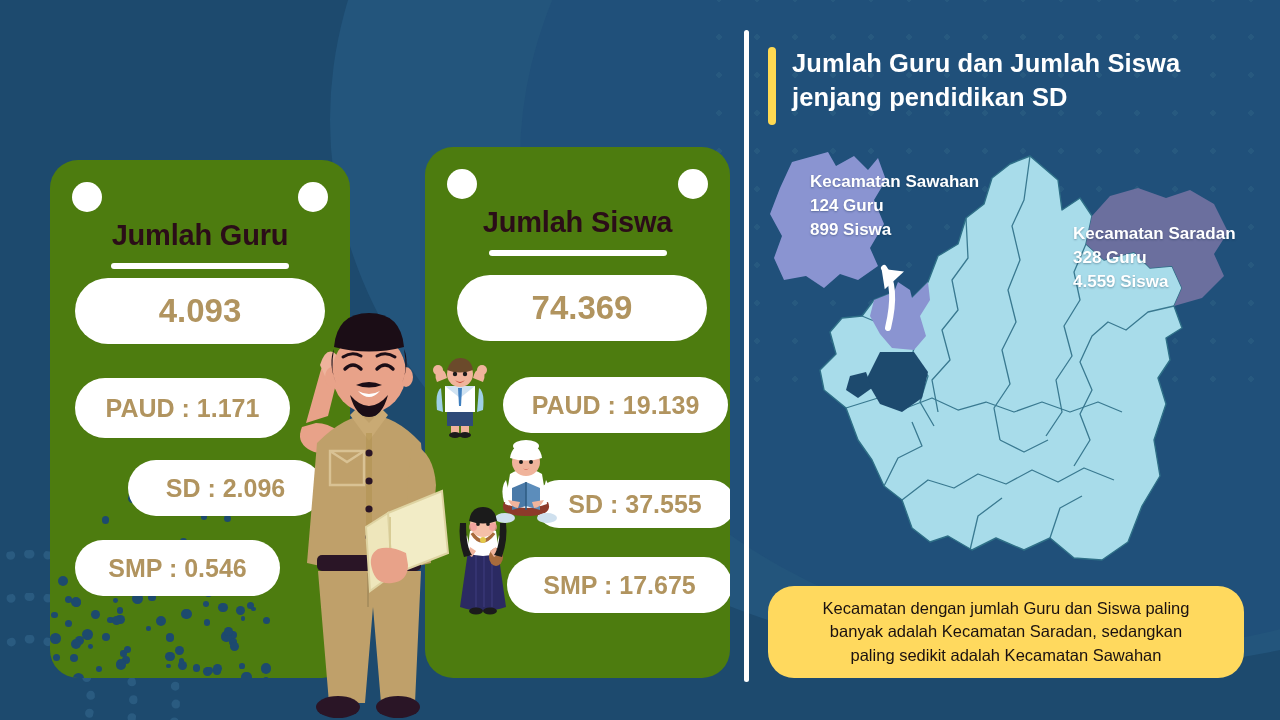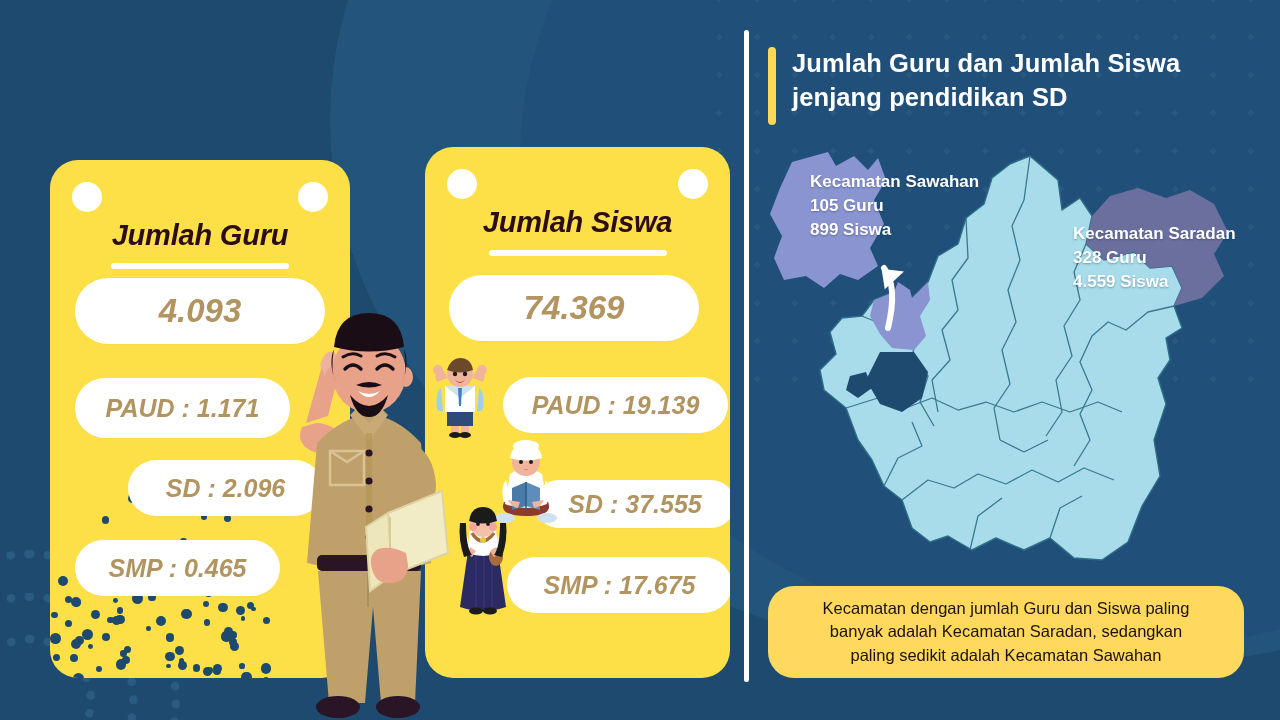--- a/index.html
+++ b/index.html
@@ -87,24 +87,23 @@
     line-height: 1.33;
     letter-spacing: .1px;
     white-space: pre-line;
   }
   #title-left  { left: 50px;  top: 47px; height: 78px; width: 660px; }
   #title-right { left: 768px; top: 47px; height: 78px; width: 470px; }
 
   
   .stat-card {
     position: absolute;
-    background: #fde047;
+    background: #4d7c0f;
     border-radius: 28px;
     overflow: hidden;
-    font-style: italic;
   }
   #card-guru  { left: 50px;  top: 160px; width: 300px; height: 518px; }
   #card-siswa { left: 425px; top: 147px; width: 305px; height: 531px; }
 
   .punch {
     position: absolute;
     width: 30px; height: 30px;
     border-radius: 50%;
     background: #ffffff;
     top: 22px;
@@ -145,21 +144,21 @@
   .pill.total { font-size: 33px; color: #b1945f; }
   .pill.sub   { font-size: 25px; }
 
   
   #guru-total { left: 25px;  top: 118px; width: 250px; height: 66px; }
   #guru-paud  { left: 25px;  top: 218px; width: 215px; height: 60px; }
   #guru-sd    { left: 78px;  top: 300px; width: 195px; height: 56px; }
   #guru-smp   { left: 25px;  top: 380px; width: 205px; height: 56px; }
 
   
-  #siswa-total { left: 24px; top: 128px; width: 250px; height: 66px; }
+  #siswa-total { left: 32px; top: 128px; width: 250px; height: 66px; }
   #siswa-paud  { left: 78px; top: 230px; width: 225px; height: 56px; }
   #siswa-sd    { left: 110px; top: 333px; width: 200px; height: 48px; }
   #siswa-smp   { left: 82px; top: 410px; width: 225px; height: 56px; }
 
   
   .card-dots {
     position: absolute;
     left: 0; bottom: 0;
     width: 215px; height: 245px;
     pointer-events: none;
@@ -337,21 +336,21 @@
         <i style="height: 6.68528px; width: 6.68528px; left: 188.941px; top: 142.663px;"></i>
         <i style="height: 9.24249px; width: 9.24249px; left: 61.9244px; top: 182.697px;"></i>
         <i style="height: 6.84658px; width: 6.84658px; left: 156.111px; top: 234.323px;"></i>
         <i style="height: 8.80892px; width: 8.80892px; left: 173.99px; top: 193.904px;"></i>
         <i style="height: 10.4614px; width: 10.4614px; left: 210.629px; top: 230.121px;"></i>
       </div>
 
     <div class="pill total" id="guru-total">4.093</div>
     <div class="pill sub" id="guru-paud">PAUD : 1.171</div>
     <div class="pill sub" id="guru-sd">SD : 2.096</div>
-    <div class="pill sub" id="guru-smp">SMP : 0.465</div>
+    <div class="pill sub" id="guru-smp">SMP : 0.546</div>
   </div>
 
   <div class="stat-card" id="card-siswa">
     <span class="punch left"></span>
     <span class="punch right"></span>
     <div class="card-head">Jumlah Siswa</div>
     <div class="card-rule"></div>
 
     <div class="pill total" id="siswa-total">74.369</div>
     <div class="pill sub" id="siswa-paud">PAUD : 19.139</div>
@@ -511,21 +510,21 @@
       </g>
 
       <g>
         <path d="M126 188 q10 -42 -4 -60" fill="none" stroke="#ffffff" stroke-width="6" stroke-linecap="round"></path>
         <path d="M122 128 L138 144 L112 146 Z" fill="#ffffff" transform="rotate(-38 122 132)"></path>
       </g>
     </svg>
   </div>
 
   <div class="map-label" id="label-sawahan">Kecamatan Sawahan
-105 Guru
+124 Guru
 899 Siswa</div>
   <div class="map-label" id="label-saradan">Kecamatan Saradan
 328 Guru
 4.559 Siswa</div>
 
   <div id="note-box">
     <span id="note-text">Kecamatan dengan jumlah Guru dan Siswa paling
 banyak adalah Kecamatan Saradan, sedangkan
 paling sedikit adalah Kecamatan Sawahan</span>
   </div>

